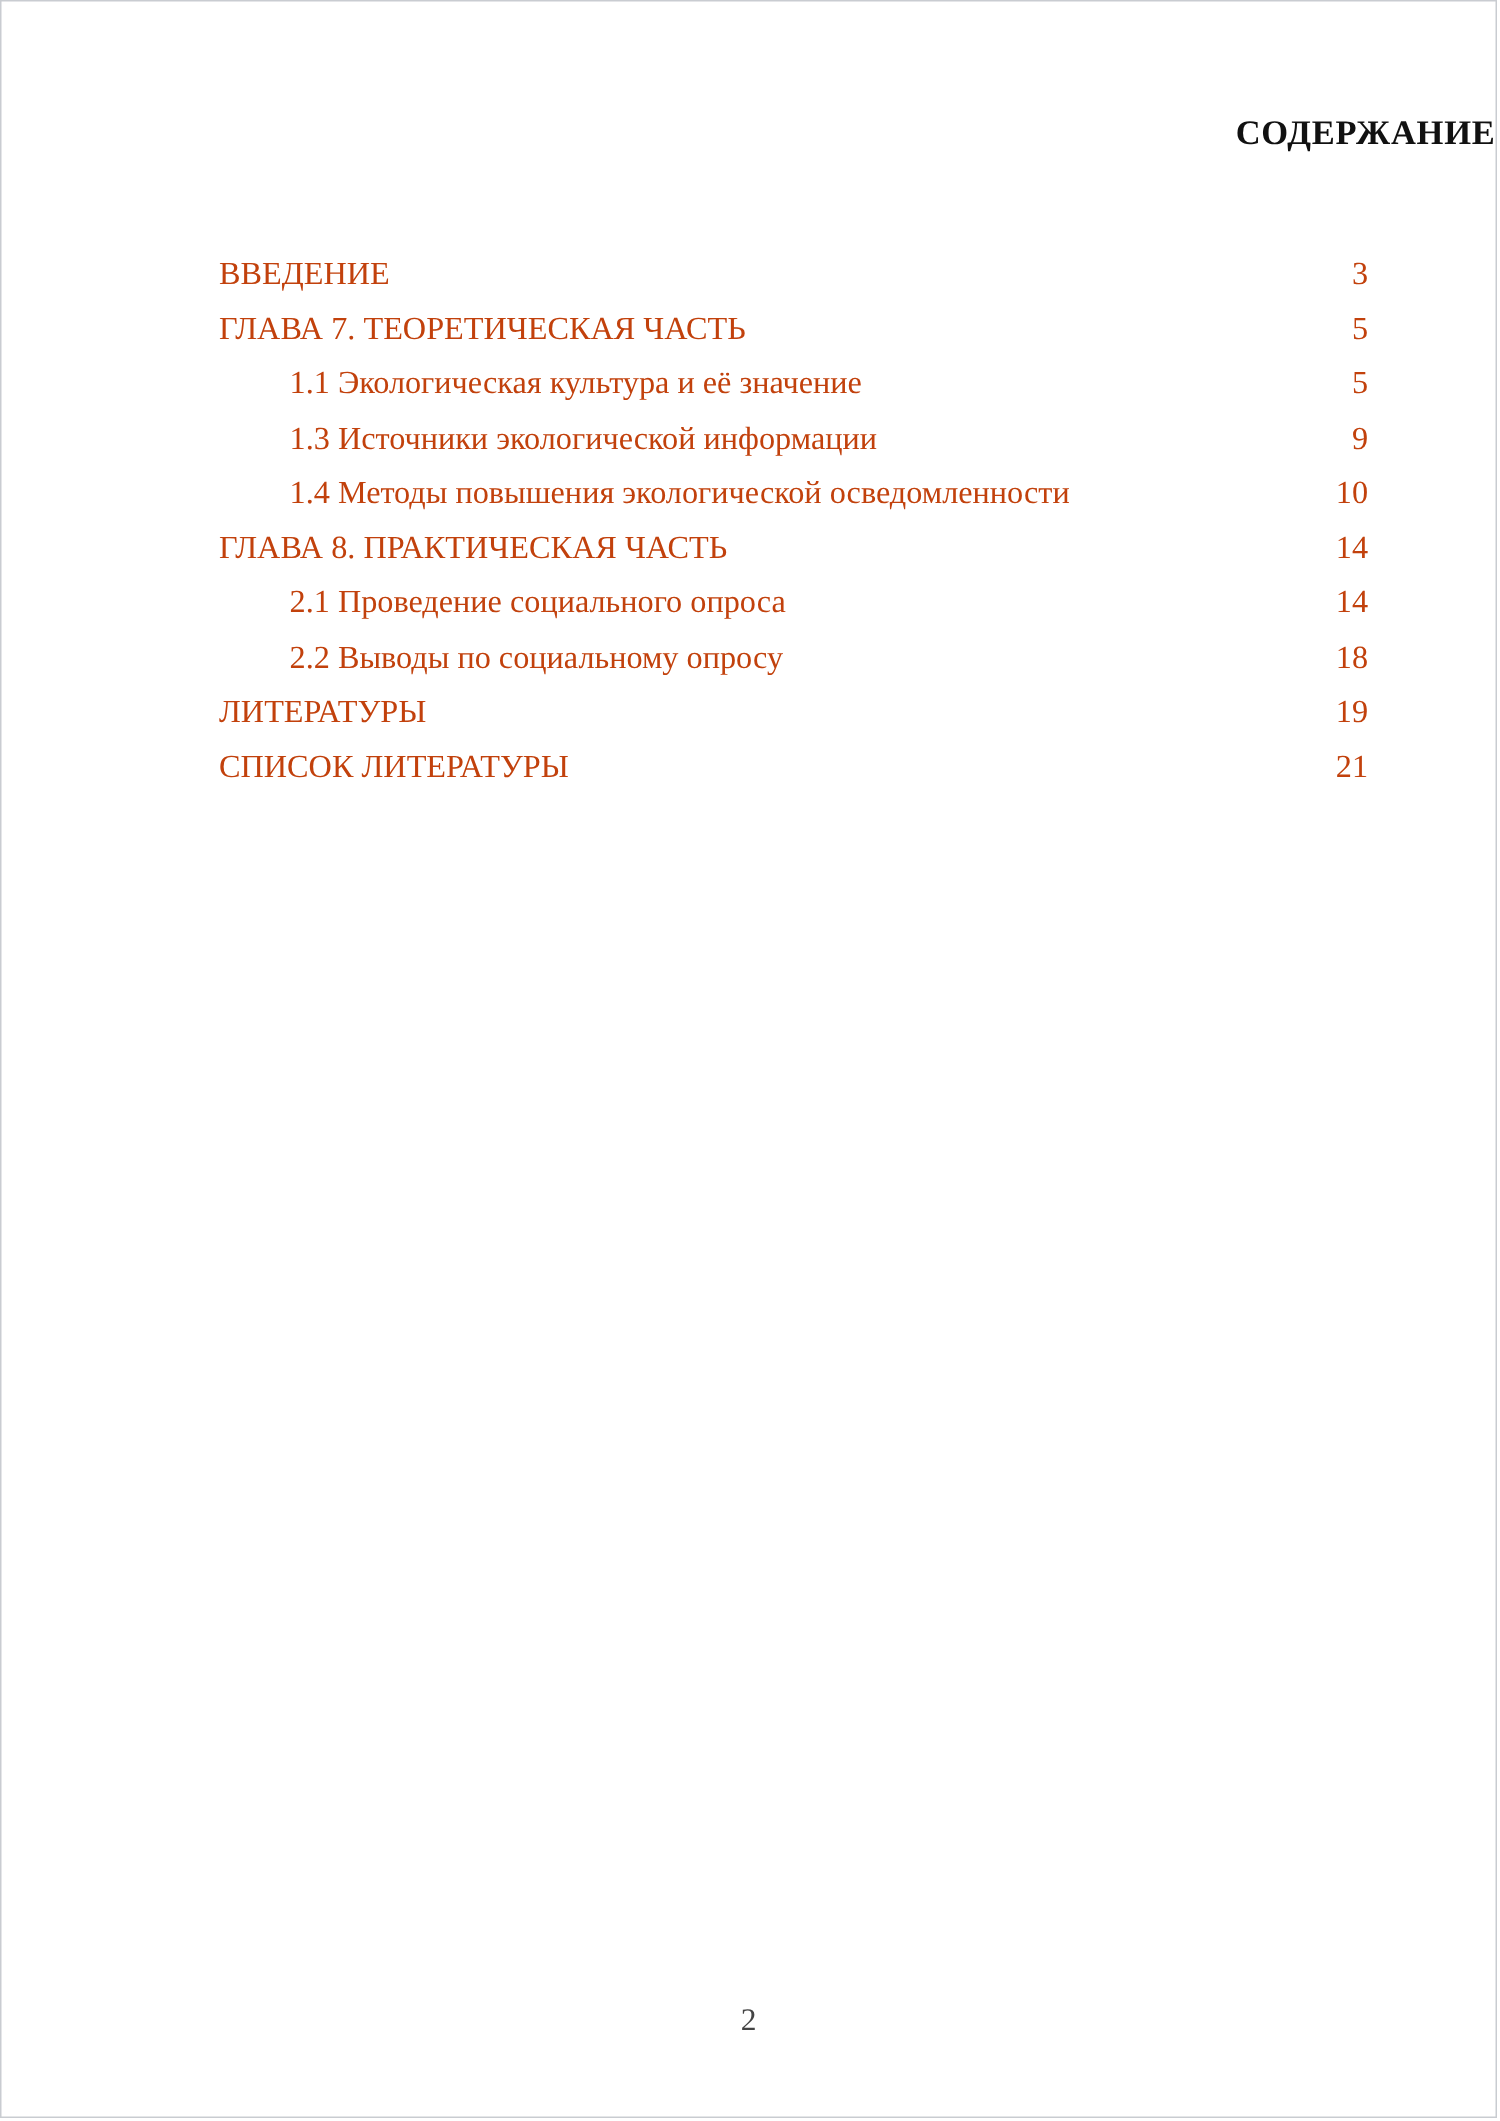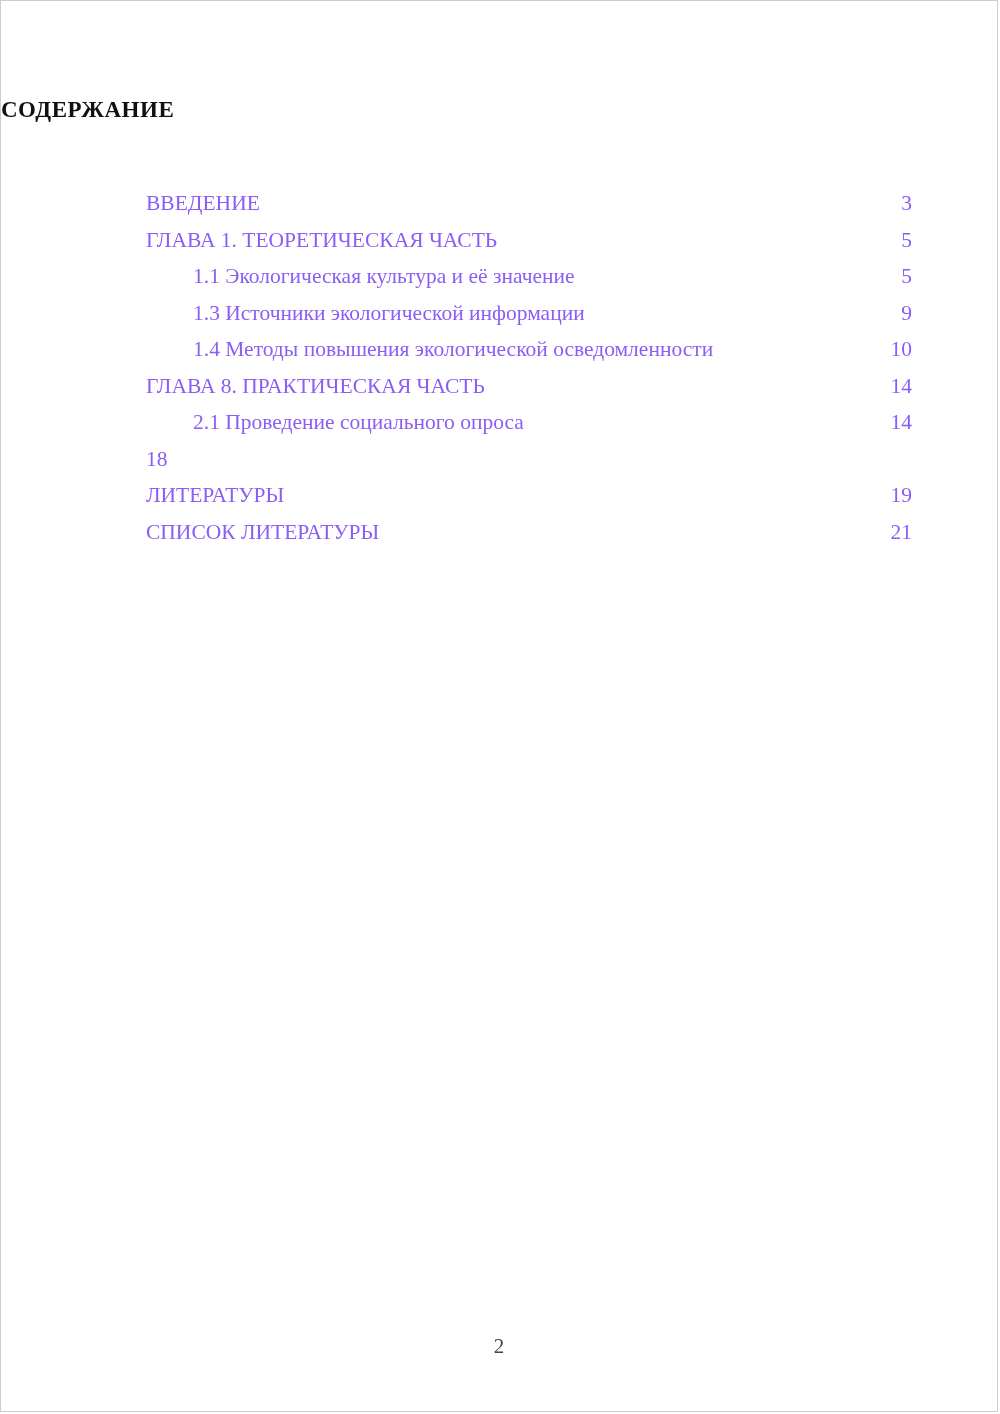--- a/index.html
+++ b/index.html
@@ -11,39 +11,39 @@
     position: relative;
     width: 998px;
     height: 1412px;
     border: 1px solid #c9ccd1;
     background: #ffffff;
     font-family: "Liberation Serif", "DejaVu Serif", serif;
     color: #1a1a1a;
     box-sizing: border-box;
   }
   .doc-title {
-    margin-top: 96px;
-    text-align: left;
+    margin-top: 75px;
+    text-align: right;
     font-size: 23px;
     font-weight: bold;
     letter-spacing: 0.5px;
     color: #111;
   }
   .toc {
     margin-top: 62px;
     padding-left: 145px;
     padding-right: 85px;
   }
   .toc-row {
     display: flex;
     justify-content: space-between;
     align-items: baseline;
     font-size: 21.5px;
     line-height: 36.5px;
-    color: #8b5cf6;
+    color: #c2410c;
   }
   .toc-row .label {
     white-space: nowrap;
   }
   .toc-row.level-1 .label {
     padding-left: 47px;
   }
   .toc-row .pagenum {
     white-space: nowrap;
   }
@@ -65,21 +65,21 @@
   <div class="doc-title">СОДЕРЖАНИЕ</div>
 
   <div class="toc">
 
     <div class="toc-row level-0">
       <span class="label">ВВЕДЕНИЕ</span>
       <span class="pagenum">3</span>
     </div>
 
     <div class="toc-row level-0">
-      <span class="label">ГЛАВА 1. ТЕОРЕТИЧЕСКАЯ ЧАСТЬ</span>
+      <span class="label">ГЛАВА 7. ТЕОРЕТИЧЕСКАЯ ЧАСТЬ</span>
       <span class="pagenum">5</span>
     </div>
 
     <div class="toc-row level-1">
       <span class="label">1.1 Экологическая культура и её значение</span>
       <span class="pagenum">5</span>
     </div>
 
 
     <div class="toc-row level-1">
@@ -96,20 +96,21 @@
       <span class="label">ГЛАВА 8. ПРАКТИЧЕСКАЯ ЧАСТЬ</span>
       <span class="pagenum">14</span>
     </div>
 
     <div class="toc-row level-1">
       <span class="label">2.1 Проведение социального опроса</span>
       <span class="pagenum">14</span>
     </div>
 
     <div class="toc-row level-1">
+      <span class="label">2.2 Выводы по социальному опросу</span>
       <span class="pagenum">18</span>
     </div>
 
     <div class="toc-row level-0">
       <span class="label">ЛИТЕРАТУРЫ</span>
       <span class="pagenum">19</span>
     </div>
 
     <div class="toc-row level-0">
       <span class="label">СПИСОК ЛИТЕРАТУРЫ</span>

